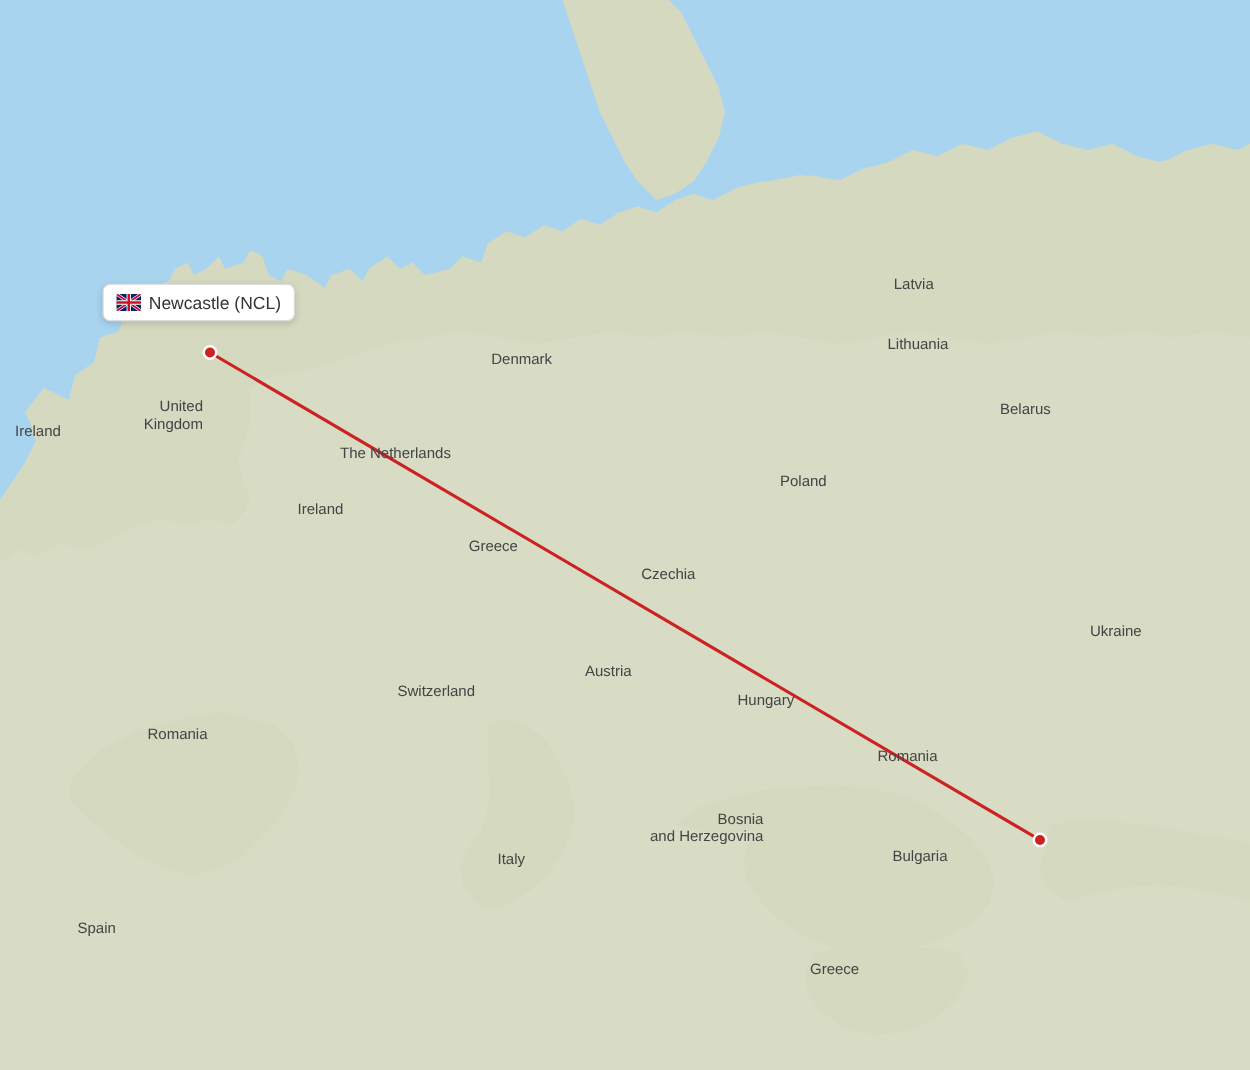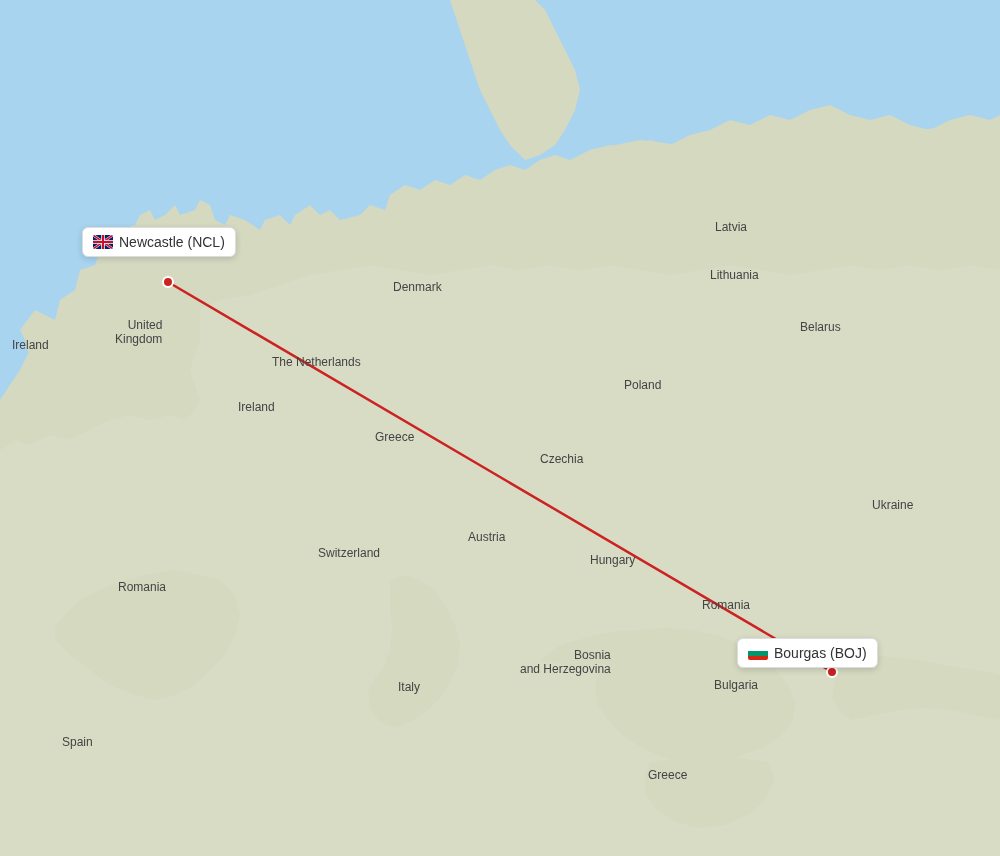--- a/index.html
+++ b/index.html
@@ -178,21 +178,21 @@
   <div class="map-label" style="left:238px; top:400px">Ireland</div>
   <div class="map-label" style="left:375px; top:430px">Greece</div>
   <div class="map-label" style="left:318px; top:546px">Switzerland</div>
   <div class="map-label" style="left:398px; top:680px">Italy</div>
   <div class="map-label" style="left:393px; top:280px">Denmark</div>
   <div class="map-label" style="left:715px; top:220px">Latvia</div>
   <div class="map-label" style="left:710px; top:268px">Lithuania</div>
   <div class="map-label" style="left:800px; top:320px">Belarus</div>
   <div class="map-label" style="left:624px; top:378px">Poland</div>
   <div class="map-label" style="left:872px; top:498px">Ukraine</div>
-  <div class="map-label" style="left:540px; top:452px">Czechia</div>
+  <div class="map-label" style="left:513px; top:452px">Czechia</div>
   <div class="map-label" style="left:468px; top:530px">Austria</div>
   <div class="map-label" style="left:590px; top:553px">Hungary</div>
   <div class="map-label" style="left:702px; top:598px">Romania</div>
   <div class="map-label" style="left:520px; top:648px">Bosnia<br>and Herzegovina</div>
   <div class="map-label" style="left:714px; top:678px">Bulgaria</div>
   <div class="map-label" style="left:648px; top:768px">Greece</div>
 
   <div class="airport-label" style="left:82px; top:227px">
 
     <span class="flag-icon">
@@ -200,25 +200,14 @@
         <rect width="20" height="14" fill="#012169"></rect>
         <path d="M0,0 L20,14 M20,0 L0,14" stroke="white" stroke-width="2.5"></path>
         <path d="M0,0 L20,14 M20,0 L0,14" stroke="#C8102E" stroke-width="1.5"></path>
         <path d="M10,0 L10,14 M0,7 L20,7" stroke="white" stroke-width="3.5"></path>
         <path d="M10,0 L10,14 M0,7 L20,7" stroke="#C8102E" stroke-width="2"></path>
       </svg>
     </span>
     <span>Newcastle (NCL)</span>
   </div>
 
-  <div class="airport-label" style="left:737px; top:638px">
-
-    <span class="flag-icon">
-      <svg width="20" height="14" viewBox="0 0 20 14" xmlns="http://www.w3.org/2000/svg">
-        <rect width="20" height="5" y="0" fill="white"></rect>
-        <rect width="20" height="5" y="5" fill="#00966E"></rect>
-        <rect width="20" height="4" y="10" fill="#D62612"></rect>
-      </svg>
-    </span>
-    <span>Bourgas (BOJ)</span>
-  </div>
 
 </div>
 
 </body></html>

